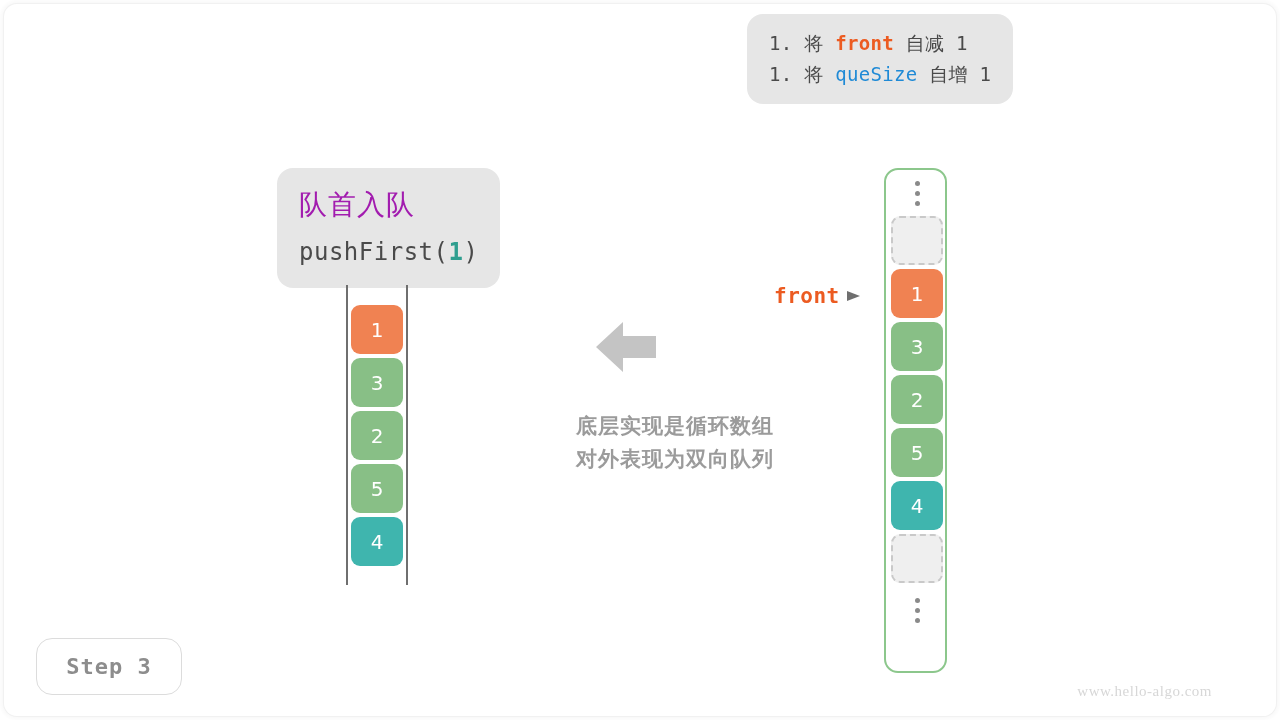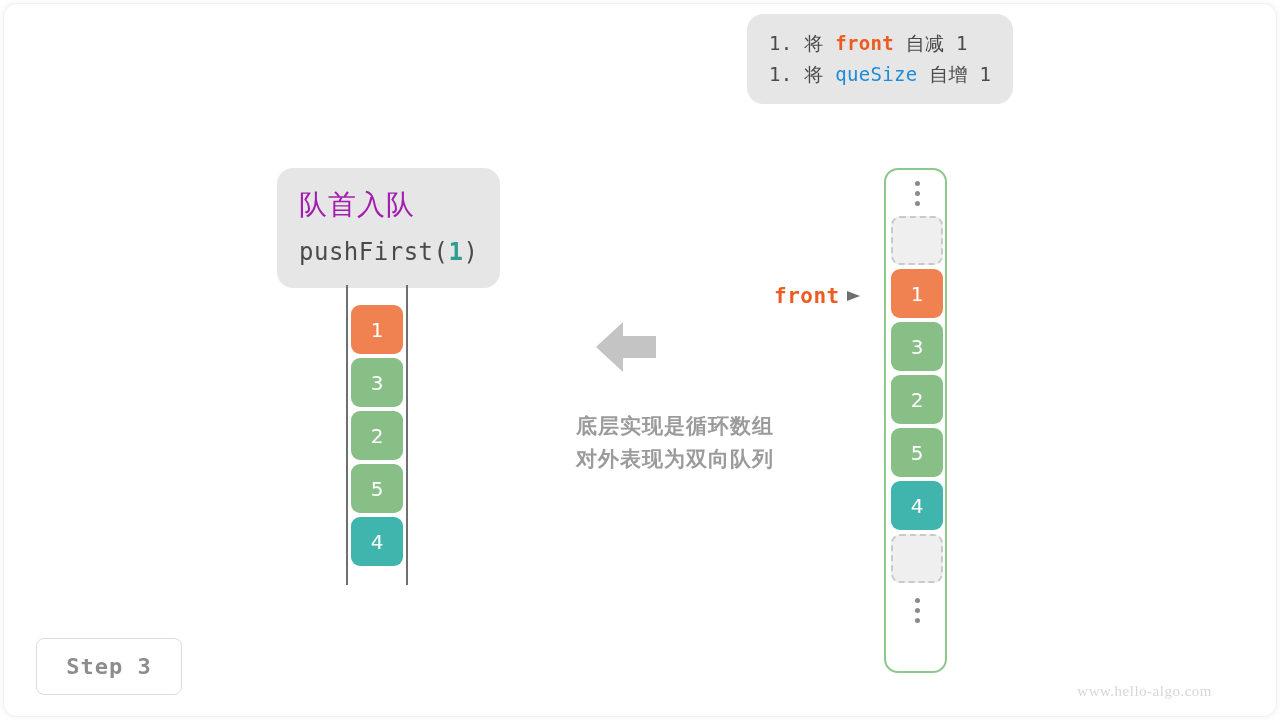--- a/index.html
+++ b/index.html
@@ -136,21 +136,21 @@
     font-size: 21px;
     letter-spacing: 0.5px;
   }
   #size-note .code .val { color: #4a4a4a; }
 
   
   #step-badge {
     position: absolute; left: 36px; top: 638px;
     width: 146px; height: 57px;
     border: 1px solid #dcdcdc;
-    border-radius: 8px;
+    border-radius: 16px;
     background: #ffffff;
     display: flex; align-items: center; justify-content: center;
     font-family: "DejaVu Sans Mono", "Liberation Mono", monospace;
     font-size: 22px; font-weight: bold; color: #8d8d8d;
     letter-spacing: 1px;
   }
   #watermark {
     position: absolute; right: 68px; bottom: 20px;
     font-family: Liberation Serif, serif;
     font-size: 15px; color: #d7d7d7; letter-spacing: 0.5px; text-align: right;

